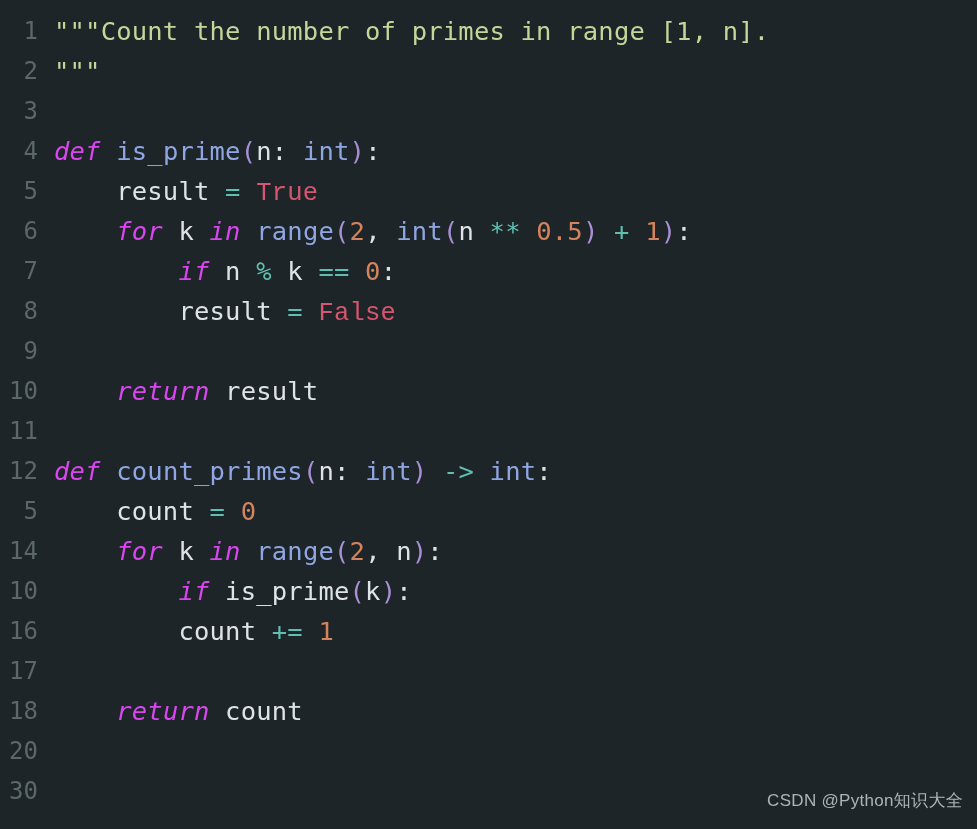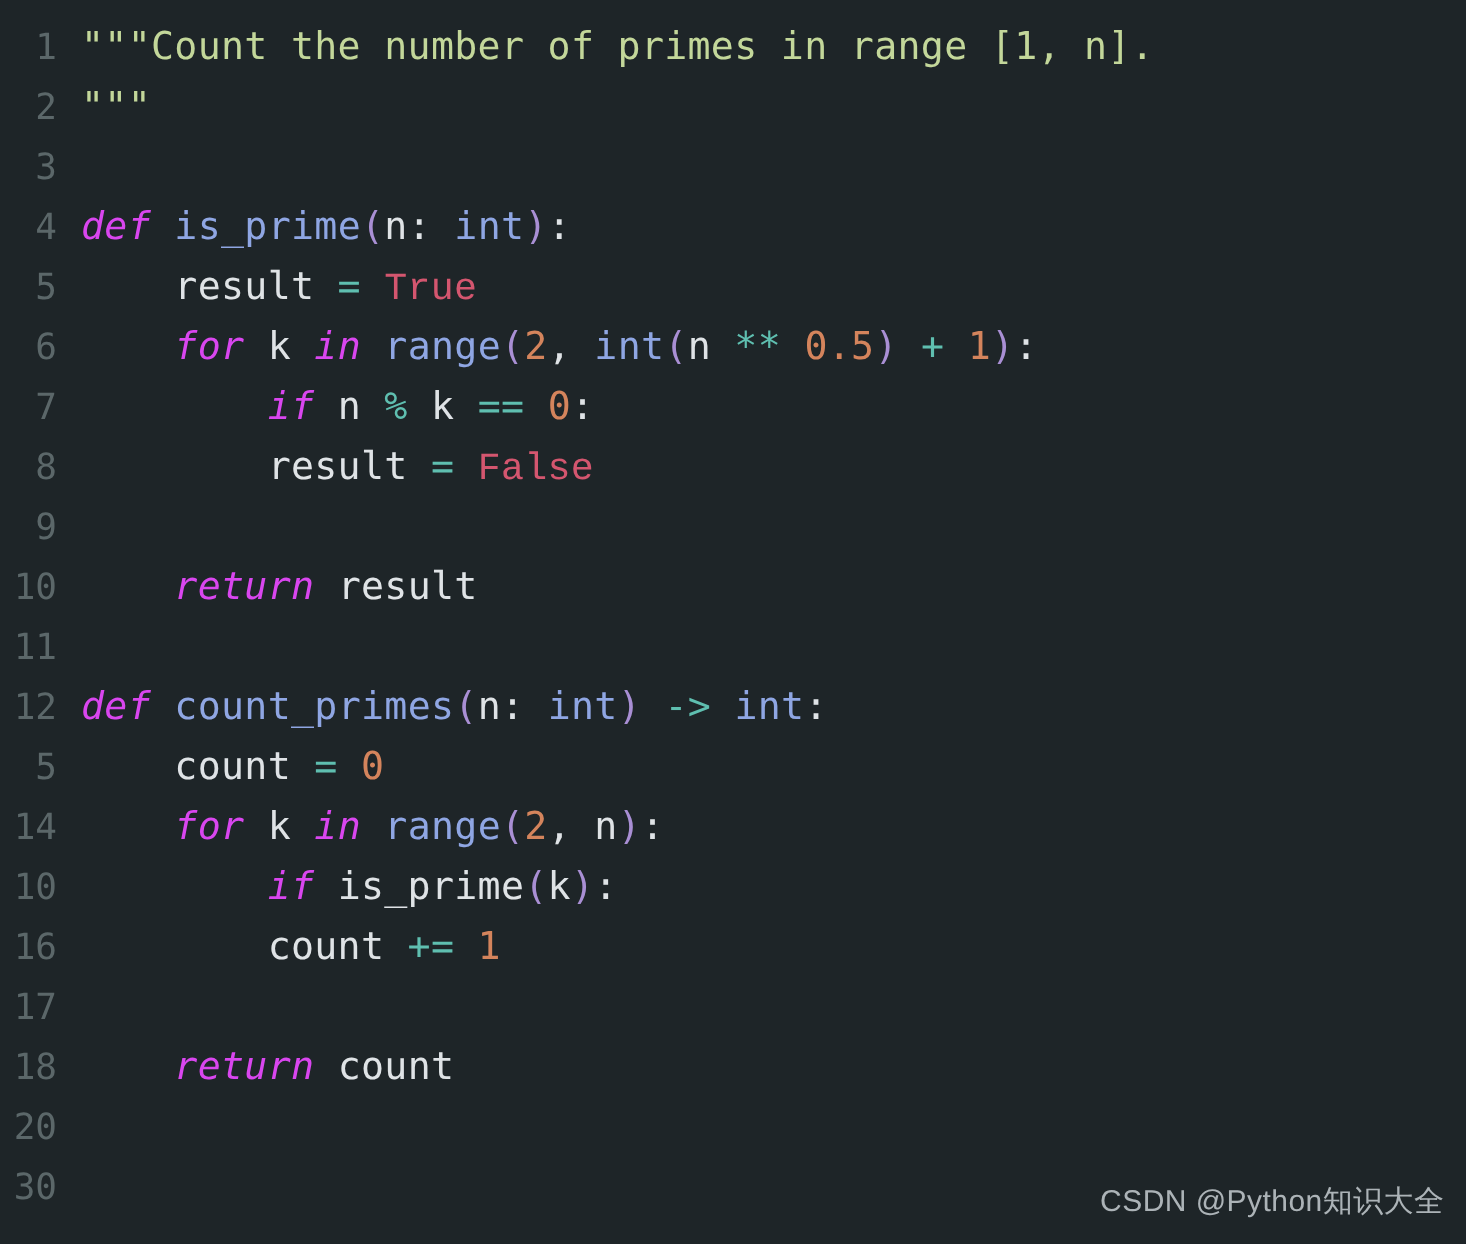--- a/index.html
+++ b/index.html
@@ -57,21 +57,21 @@
   .t-op       { color: #5fbfb0; }
   .t-paren    { color: #a98fd4; }
   .t-punct    { color: #dfe3e6; }
 
   #watermark {
     position: absolute;
     right: 14px;
     bottom: 8px;
     color: #b9c0c4;
     font-family: "Liberation Sans", "DejaVu Sans", sans-serif;
-    font-size: 20px;
+    font-size: 17px;
     letter-spacing: 0.3px;
     opacity: 0.92;
   }
 </style>
 </head>
 <body>
 
 <div id="editor">
   <div id="code-area">
       <div class="code-line"><span class="gutter-num">1</span><span class="line-content"><span class="t-doc">"""Count the number of primes in range [1, n].</span></span></div>

